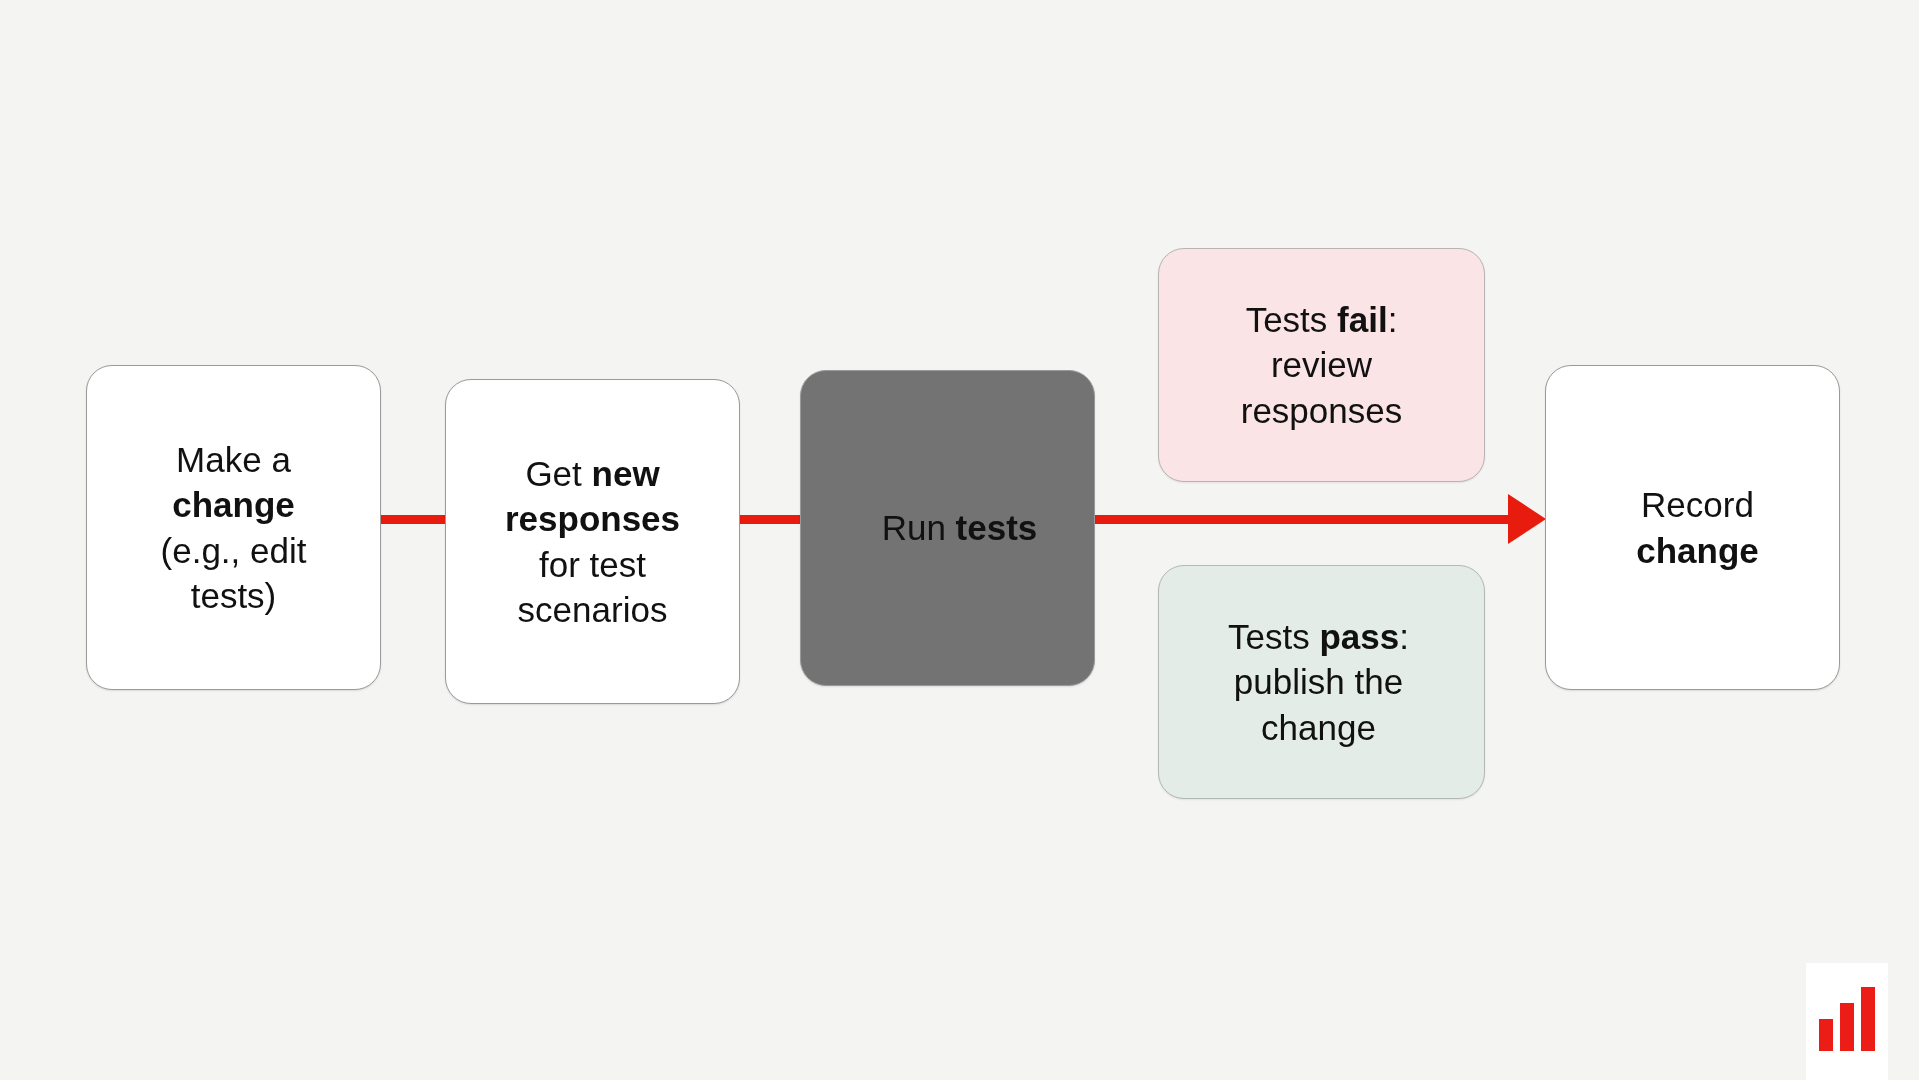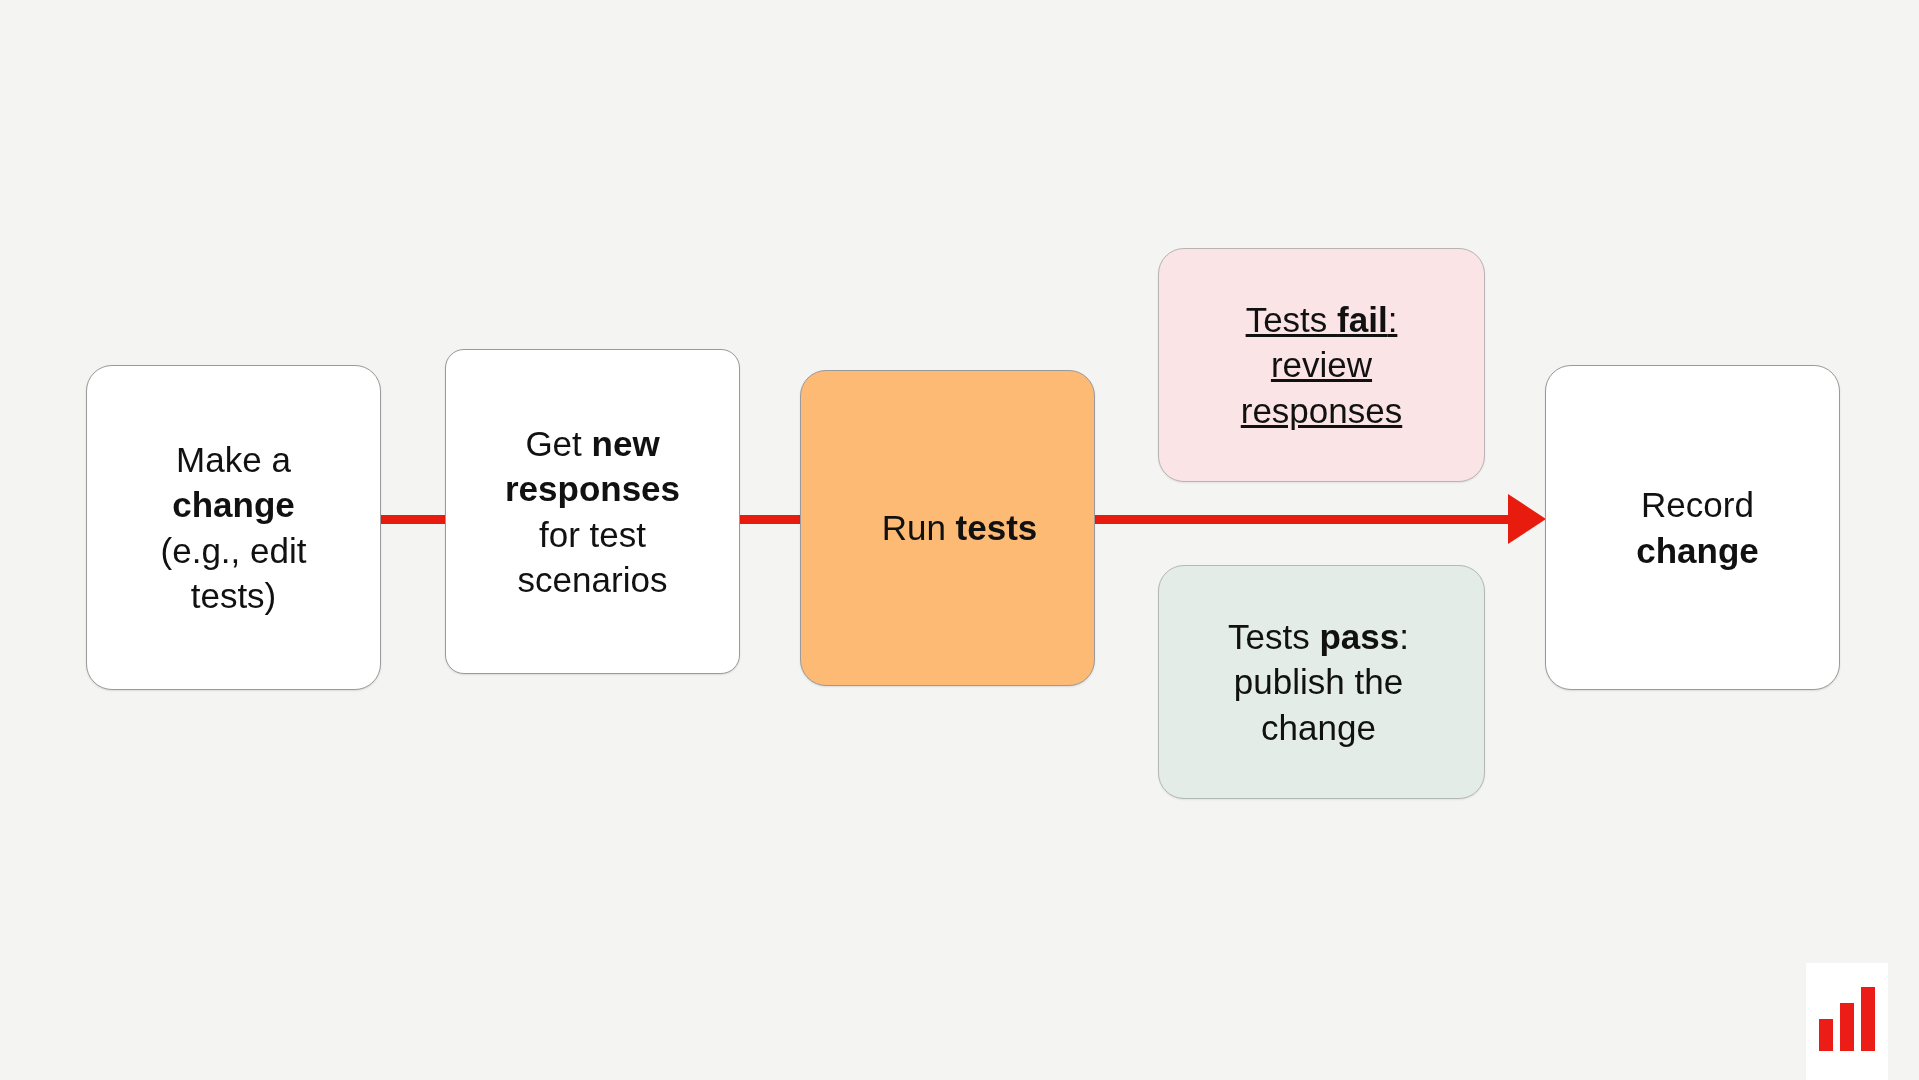--- a/index.html
+++ b/index.html
@@ -52,33 +52,32 @@
   }
   .node-white {
     background: #ffffff;
     border: 1.4px solid #9a9a9a;
     box-shadow: 0 1px 2px rgba(0,0,0,0.10);
   }
   .node-fail {
     background: #fbe4e6;
     border: 1.4px solid #b8b3b4;
     box-shadow: 0 1px 2px rgba(0,0,0,0.08);
-    text-decoration: underline;
   }
   .node-pass {
     background: #e3ece6;
     border: 1.4px solid #b4b8b5;
     box-shadow: 0 1px 2px rgba(0,0,0,0.08);
   }
   .node .txt { display: block; }
   .node b { font-weight: 700; }
 
   
   #node-make-change   { left: 86px;   top: 365px; width: 295px; height: 325px; }
-  #node-get-responses { left: 445px;  top: 349px; width: 295px; height: 325px; border-radius: 19px; }
+  #node-get-responses { left: 445px;  top: 379px; width: 295px; height: 325px; }
   #node-run-tests     { left: 800px;  top: 370px; width: 295px; height: 316px; }
   #node-tests-fail    { left: 1158px; top: 248px; width: 327px; height: 234px; }
   #node-tests-pass    { left: 1158px; top: 565px; width: 327px; height: 234px; padding-left: 12px; }
   #node-record        { left: 1545px; top: 365px; width: 295px; height: 325px; padding-left: 28px; }
 
   
   #arrow-seg-1 { left: 378px;  top: 515px; width: 72px;  }
   #arrow-seg-2 { left: 737px;  top: 515px; width: 68px;  }
   #arrow-seg-3 { left: 1092px; top: 515px; width: 424px; }
   #arrow-tip   { left: 1508px; top: 494px; }
@@ -127,21 +126,21 @@
 
   <div class="node node-white" id="node-get-responses" style="background: rgb(255, 255, 255); border-color: rgb(154, 154, 154);">
     <div class="txt">
         <div><span>Get </span><b>new</b></div>
         <div><b>responses</b></div>
         <div><span>for test</span></div>
         <div><span>scenarios</span></div>
       </div>
   </div>
 
-  <div class="node node-white" id="node-run-tests" style="background: #fdba74; border-color: rgb(154, 154, 154); padding-left: 42px;">
+  <div class="node node-white" id="node-run-tests" style="background: #737373; border-color: rgb(154, 154, 154); padding-left: 42px;">
     <div class="txt">
         <div><span>Run </span><b>tests</b></div>
       </div>
   </div>
 
   <div class="node node-fail" id="node-tests-fail" style="background: rgb(251, 228, 230); border-color: rgb(184, 179, 180);">
     <div class="txt">
         <div><span>Tests </span><b>fail</b><span>:</span></div>
         <div><span>review</span></div>
         <div><span>responses</span></div>

